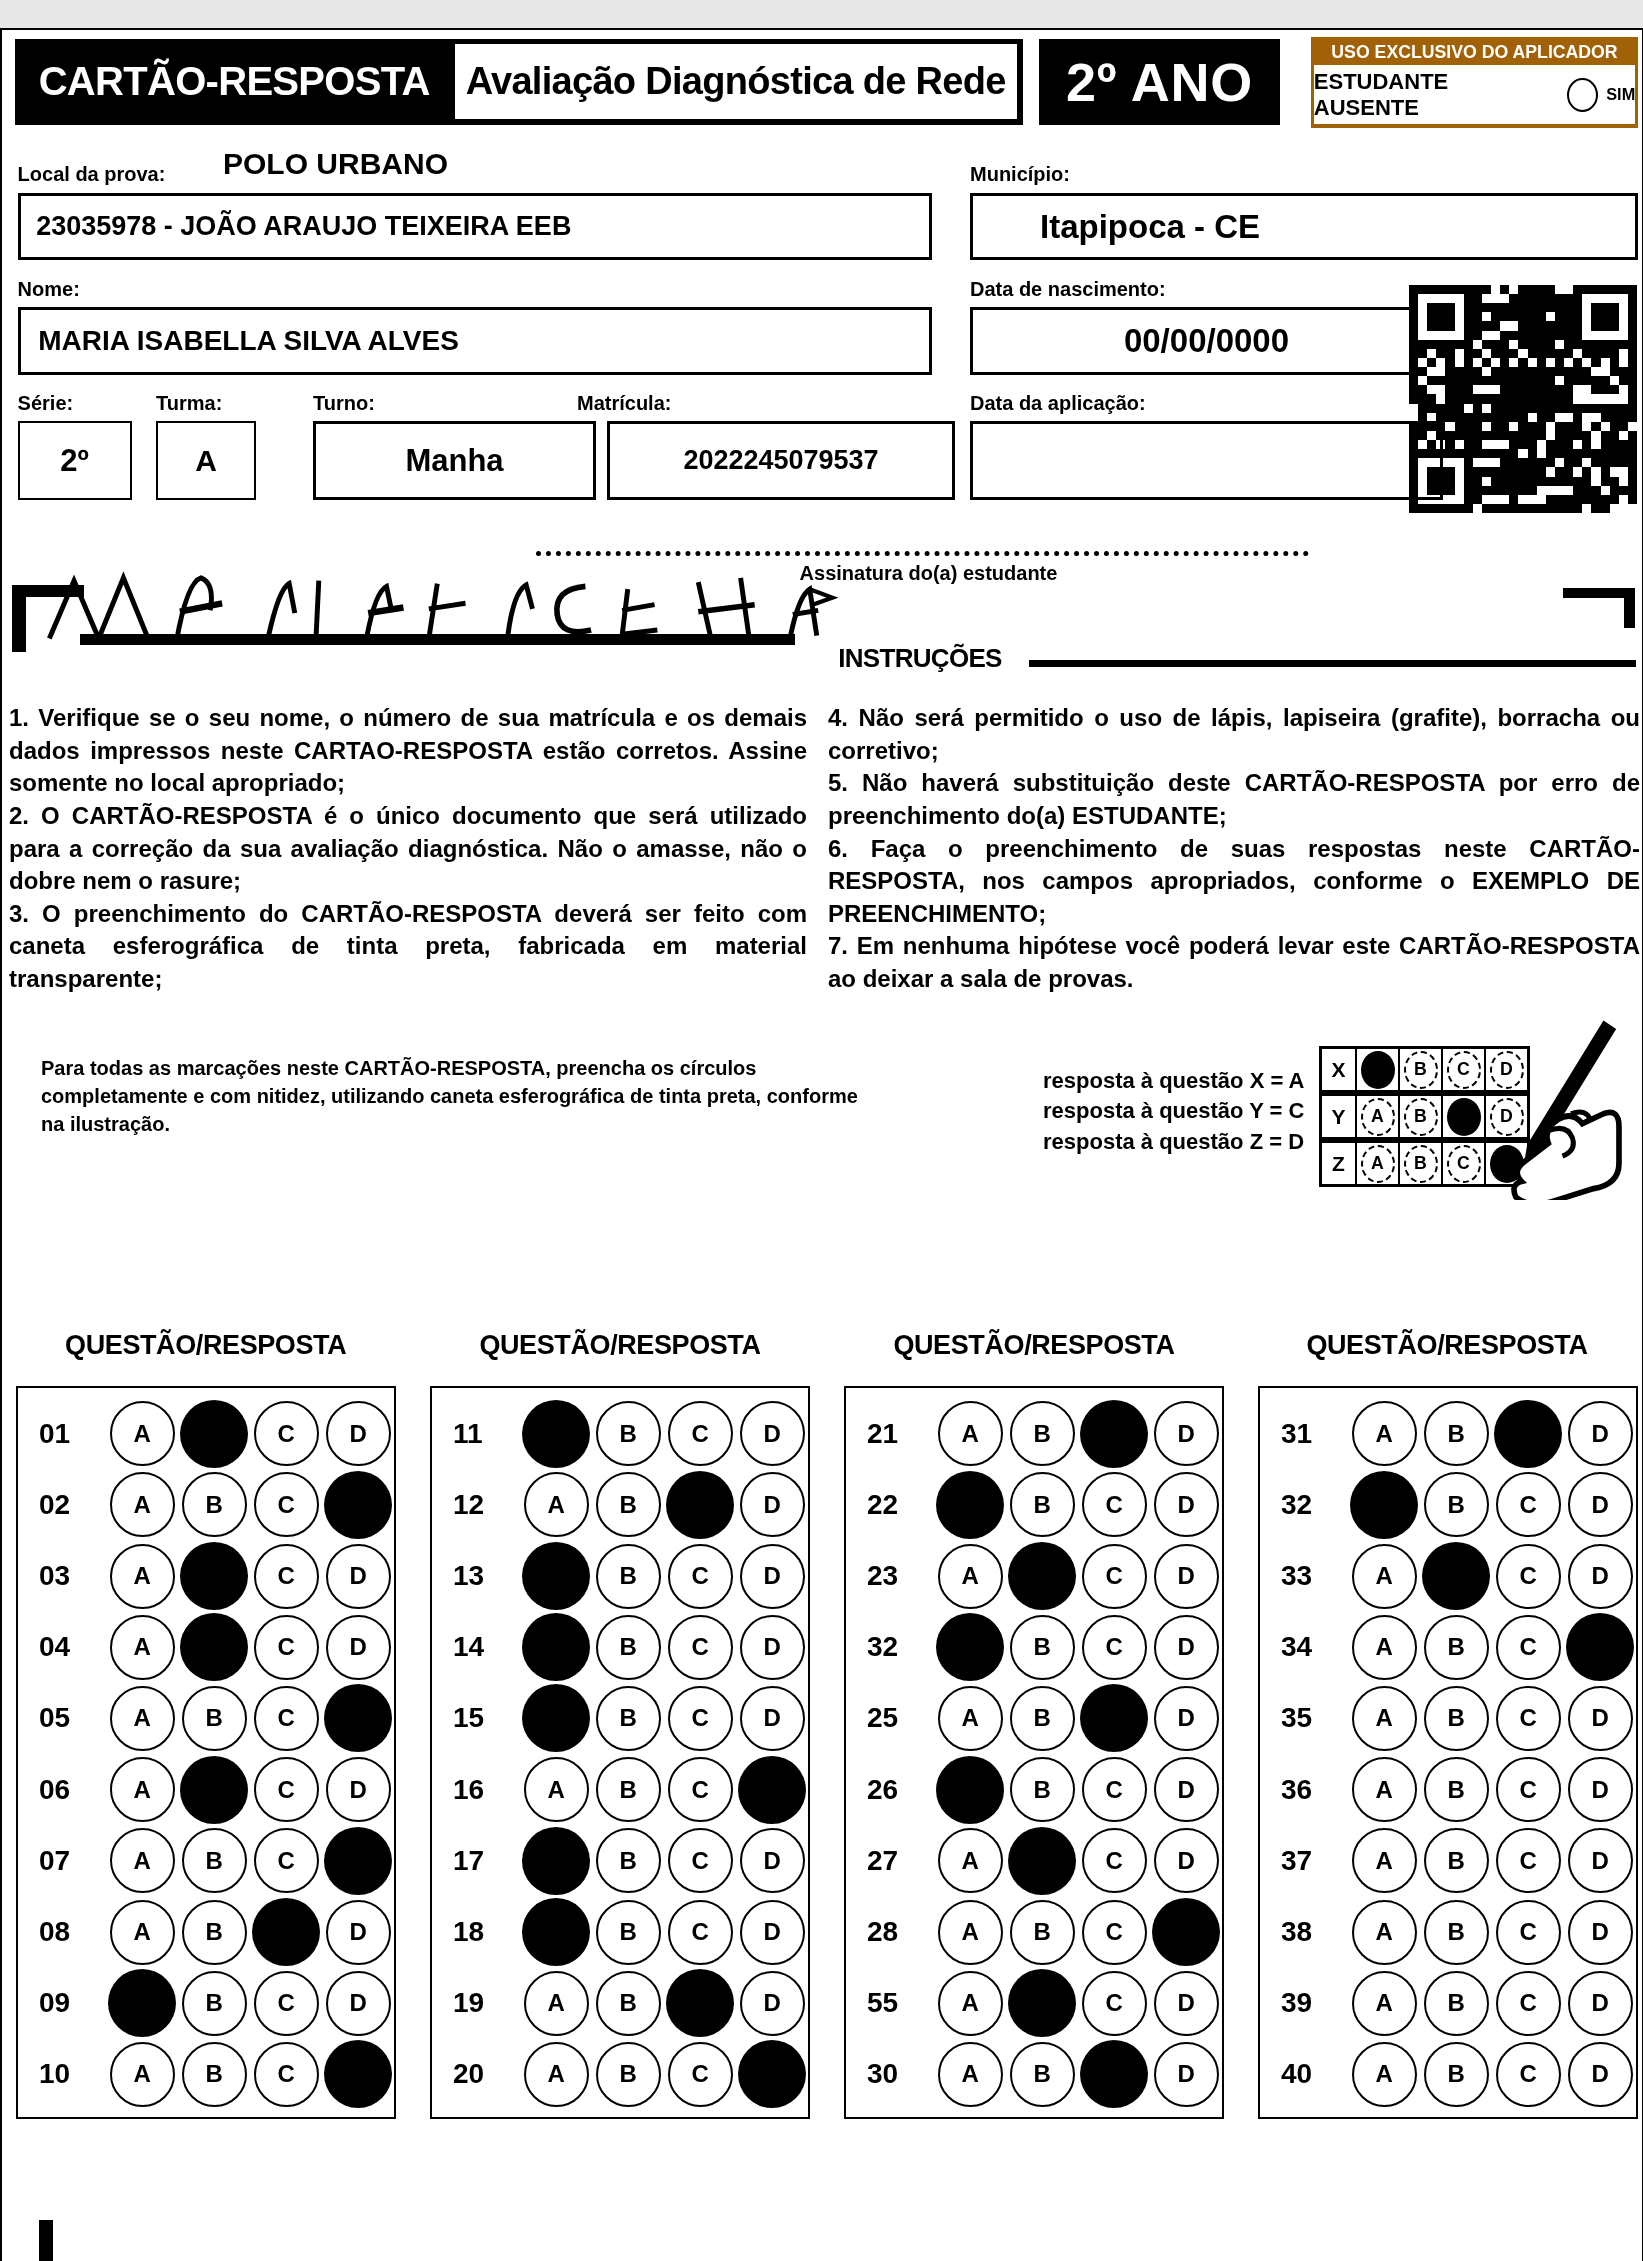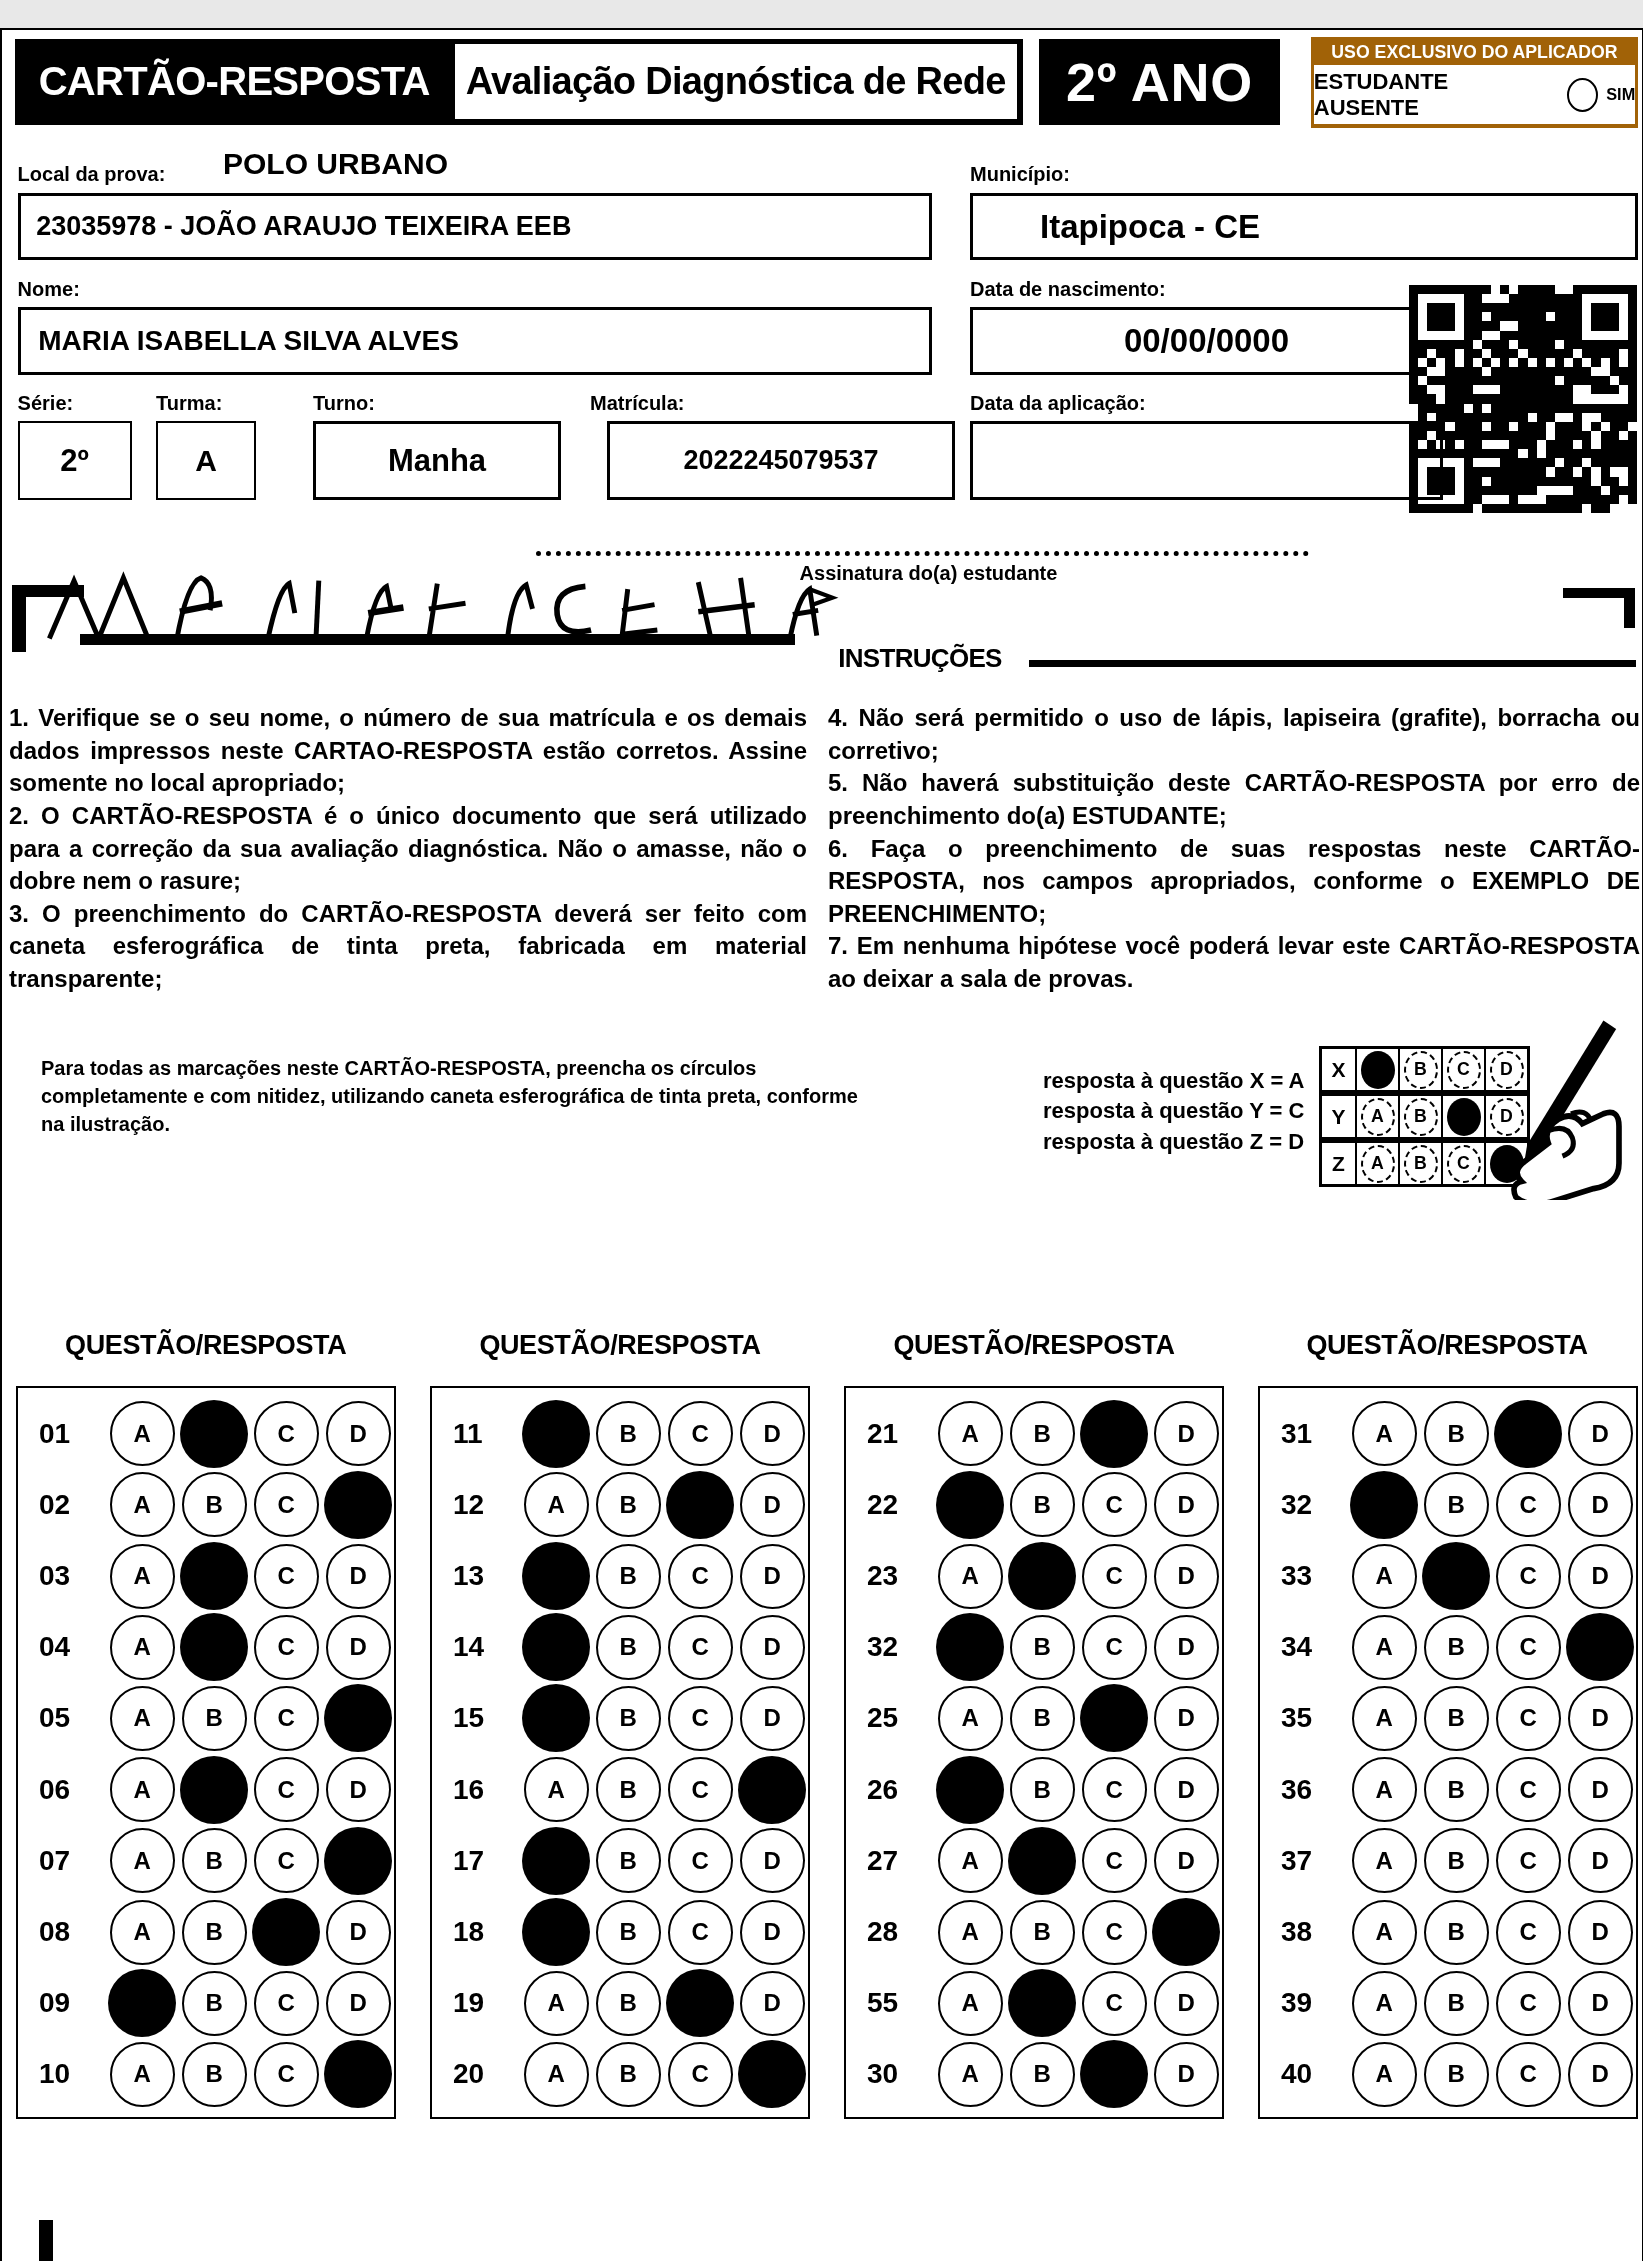--- a/index.html
+++ b/index.html
@@ -739,25 +739,25 @@
   <div class="abs fbox center" style="left:15.6px;top:391px;width:114px;height:79px;border-width:2.8px;">
     <span class="val" style="font-size:31px;">2º</span>
   </div>
 
   <div class="abs lbl" style="left:154px;top:362px;">Turma:</div>
   <div class="abs fbox center" style="left:154px;top:391px;width:100px;height:79px;border-width:2.8px;">
     <span class="val" style="font-size:30px;">A</span>
   </div>
 
   <div class="abs lbl" style="left:311px;top:362px;">Turno:</div>
-  <div class="abs fbox center" style="left:311px;top:391px;width:248px;height:79px;">
+  <div class="abs fbox center" style="left:311px;top:391px;width:283px;height:79px;">
     <span class="val" style="font-size:31px;">Manha</span>
   </div>
 
-  <div class="abs lbl" style="left:588px;top:362px;">Matrícula:</div>
+  <div class="abs lbl" style="left:575px;top:362px;">Matrícula:</div>
   <div class="abs fbox center" style="left:605px;top:391px;width:348px;height:79px;">
     <span class="val" style="font-size:27px;">2022245079537</span>
   </div>
 
   <div class="abs lbl" style="left:968px;top:362px;">Data da aplicação:</div>
   <div class="abs fbox" style="left:968px;top:391px;width:473px;height:79px;"></div>
 
   <div class="abs dotted"></div>
   <div class="abs b" style="left:778px;top:532px;width:297px;font-size:20px;text-align:center;">Assinatura do(a) estudante</div>
 

